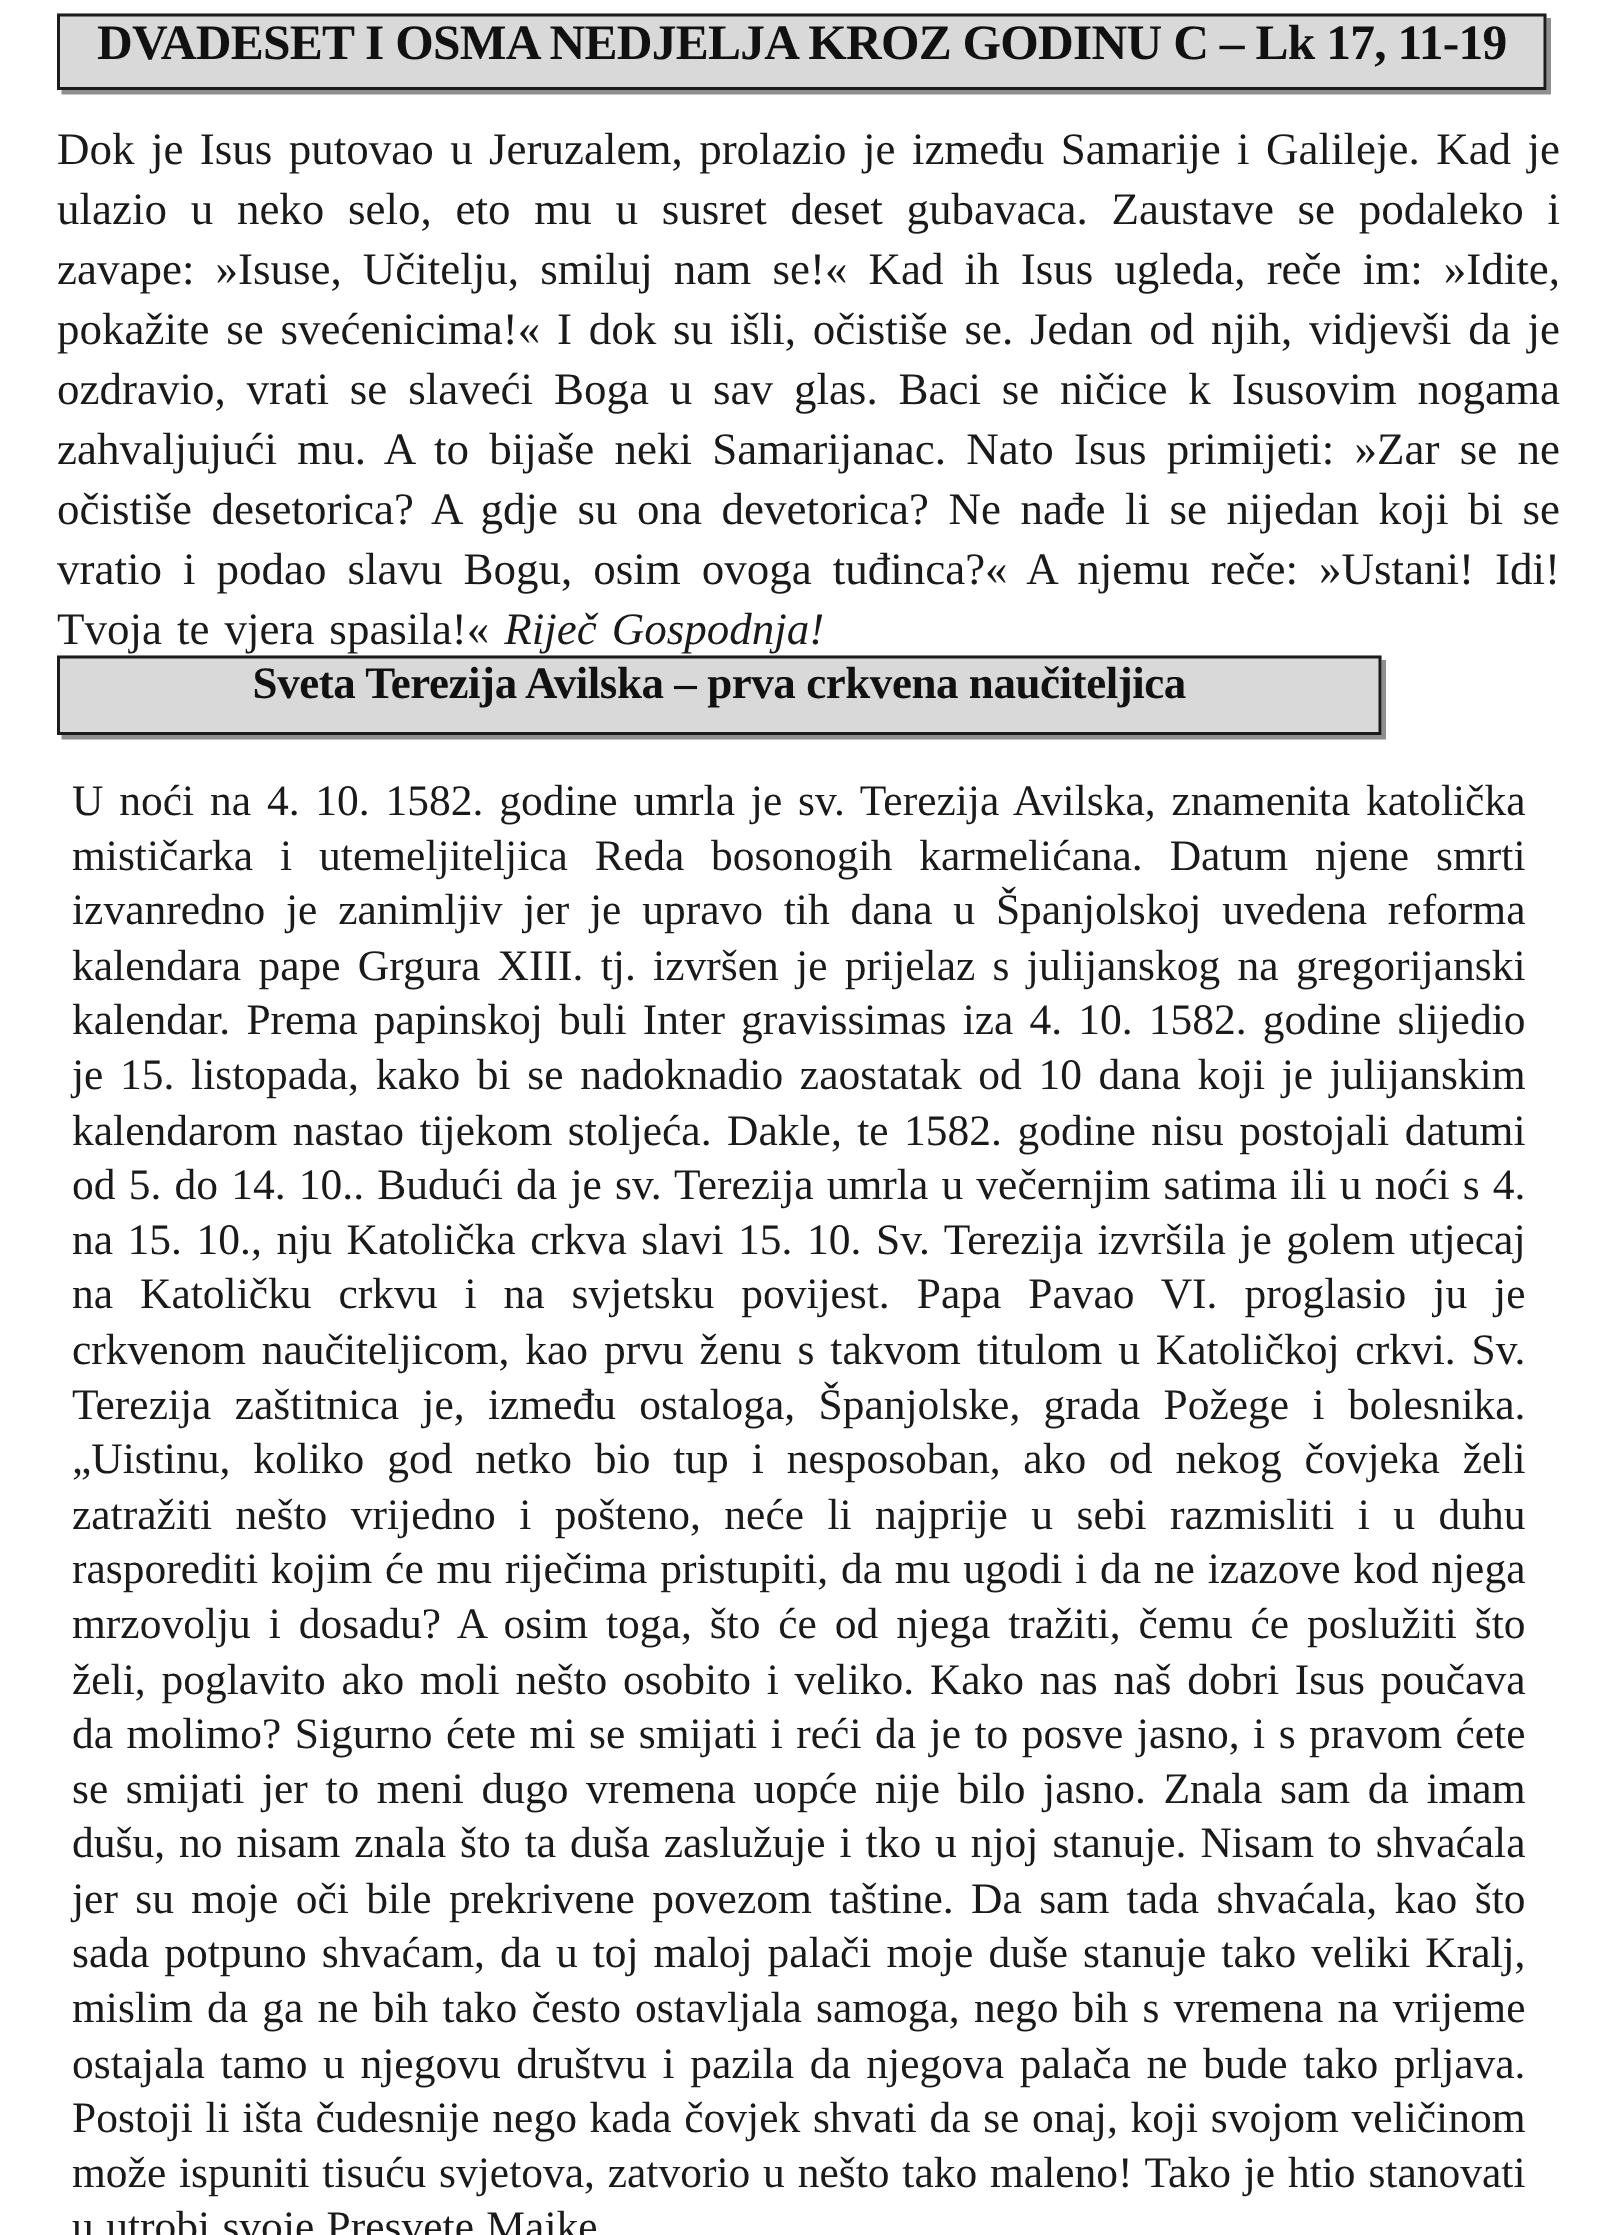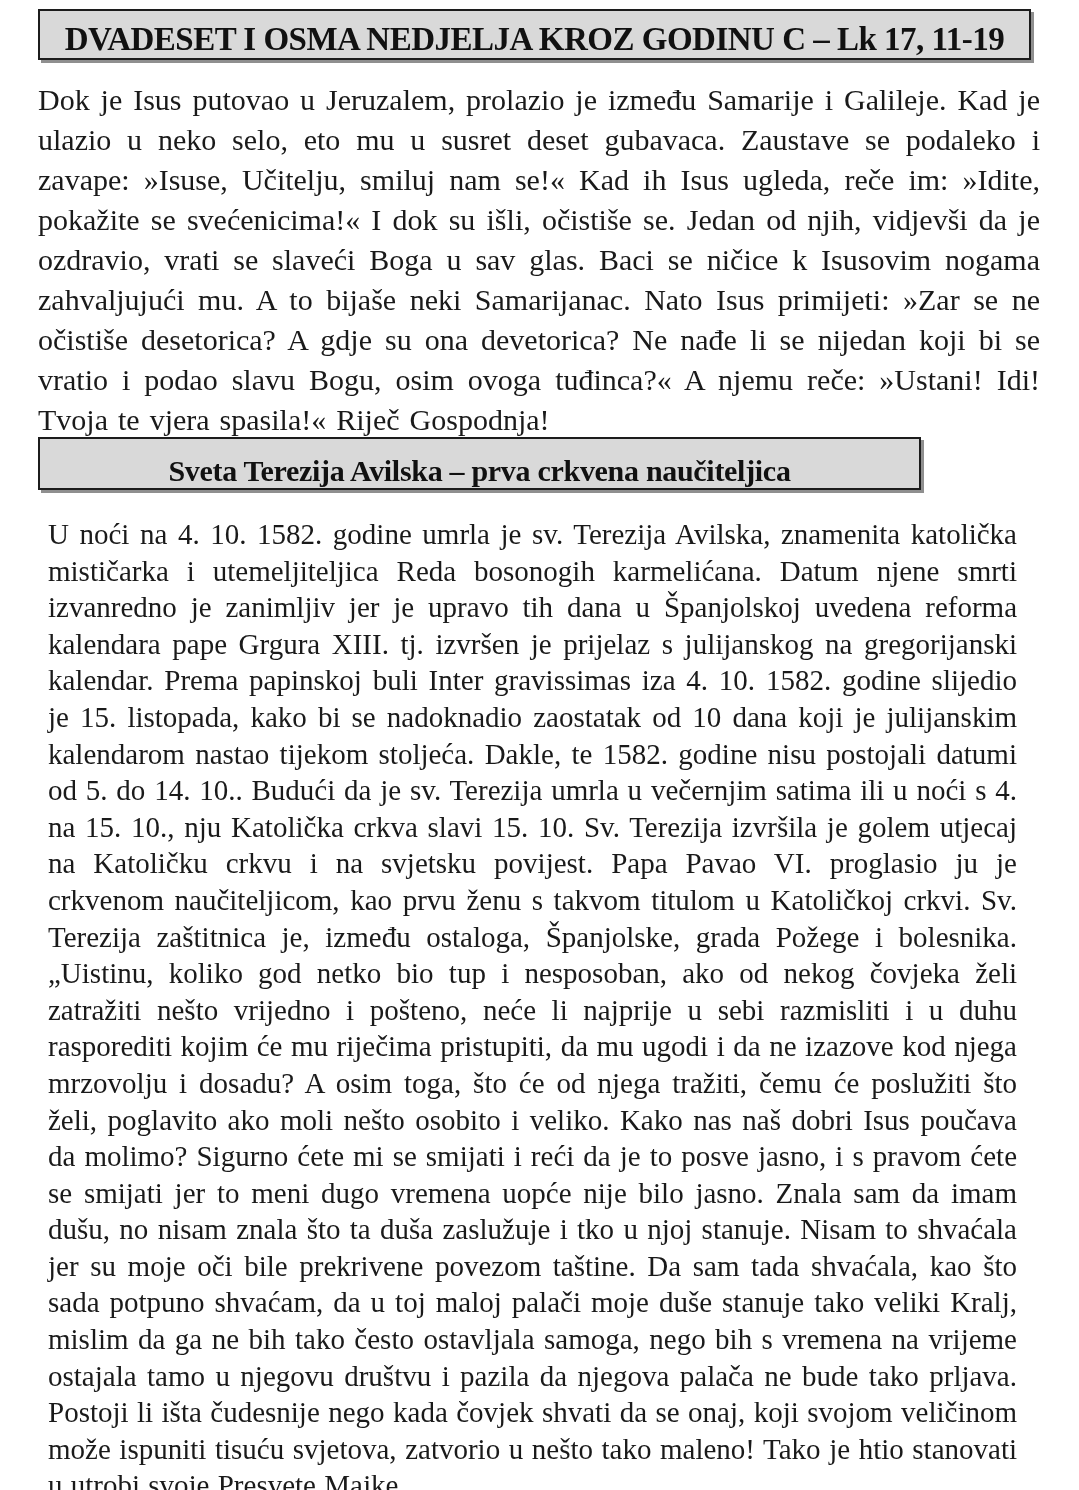--- a/index.html
+++ b/index.html
@@ -21,21 +21,21 @@
   }
   .banner {
     background: #d9d9d9;
     border: 2px solid #1c1c1c;
     box-shadow: 3px 3px 0 #8f8f8f;
     text-align: center;
     font-weight: bold;
     color: #111;
     box-sizing: border-box;
     display: flex;
-    align-items: flex-end;
+    align-items: flex-start;
     justify-content: center;
   }
   .banner-1 {
     position: absolute;
     left: 38px;
     top: 9px;
     width: 993px;
     height: 51px;
     font-size: 33px;
     letter-spacing: -0.5px;
@@ -54,20 +54,21 @@
     left: 38px;
     top: 80px;
     width: 1002px;
     font-size: 30px;
     line-height: 40px;
     text-align: justify;
     margin: 0;
     word-spacing: 2.5px;
   }
   .gospel .closing {
+    font-style: italic;
     margin-top: 48px;
   }
   .article {
     position: absolute;
     left: 48px;
     top: 516px;
     width: 969px;
     font-size: 29px;
     line-height: 36.6px;
     text-align: justify;

